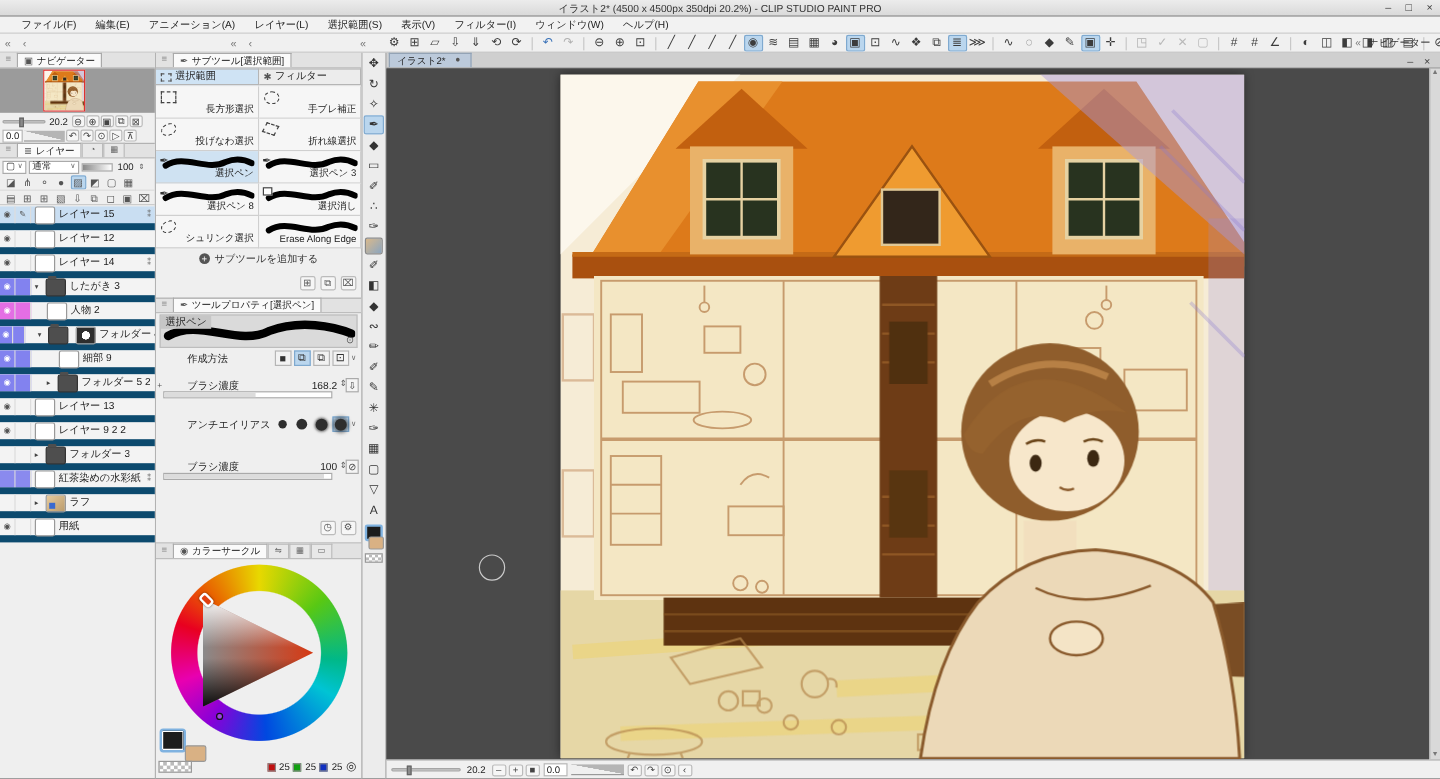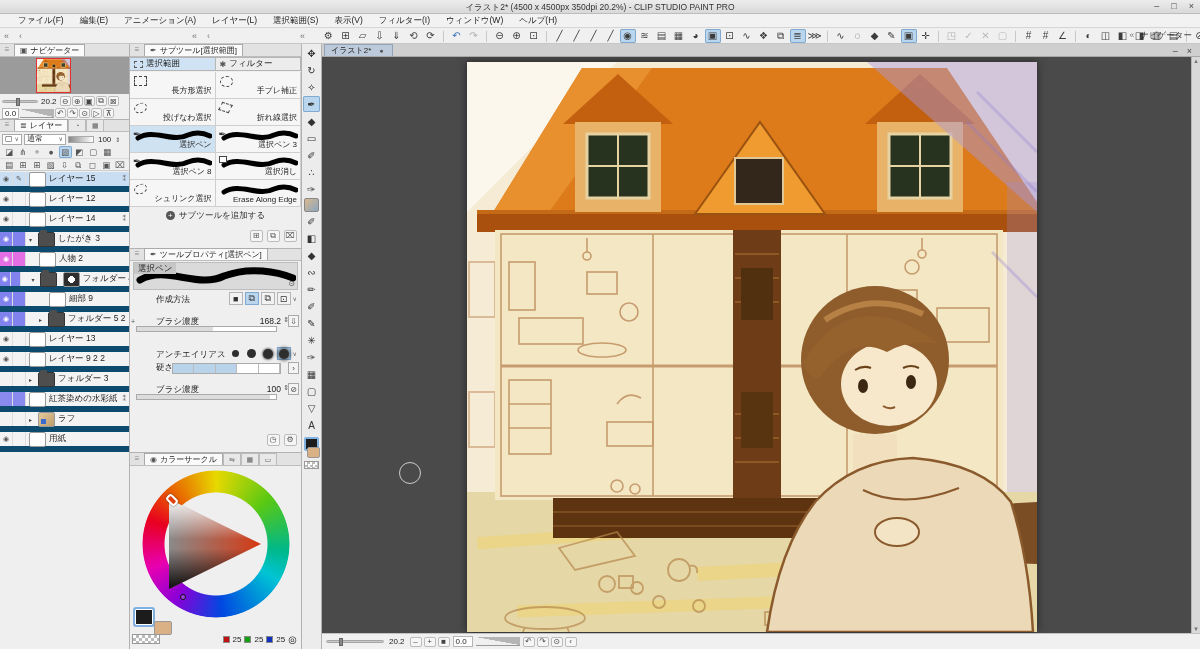--- a/index.html
+++ b/index.html
@@ -690,31 +690,20 @@
           </span>
         <span class="mi" style="border:none;background:none">
             <span class="aa-dot" style="width:10px;height:10px;box-shadow:0 0 2px 1px rgba(40,40,40,.6)"></span>
           </span>
         <span class="mi a">
             <span class="aa-dot" style="width:10px;height:10px;box-shadow:0 0 3px 2px rgba(40,40,40,.55)"></span>
           </span>
         <span style="font-size:6px;color:#666">∨</span>
       </div>
     </div>
-    <div class="tprow" style="top:316px">
-      <span class="plbl">硬さ</span>
-      <div class="segbar">
-        <div class="f"></div>
-          <div class="f"></div>
-          <div class="f"></div>
-          <div></div>
-          <div></div>
-      </div>
-      <span class="sidebtn" style="top:2px">›</span>
-    </div>
     <div class="tprow" style="top:338px">
       <span class="plbl">ブラシ濃度</span>
       <span class="pval">100</span>
       <span class="stepper">⇕</span>
       <span class="sidebtn">⊘</span>
       <div class="hbar">
           <div class="fill" style="width:96%"></div>
         </div>
     </div>
     <div class="footicons" style="top:390px">

